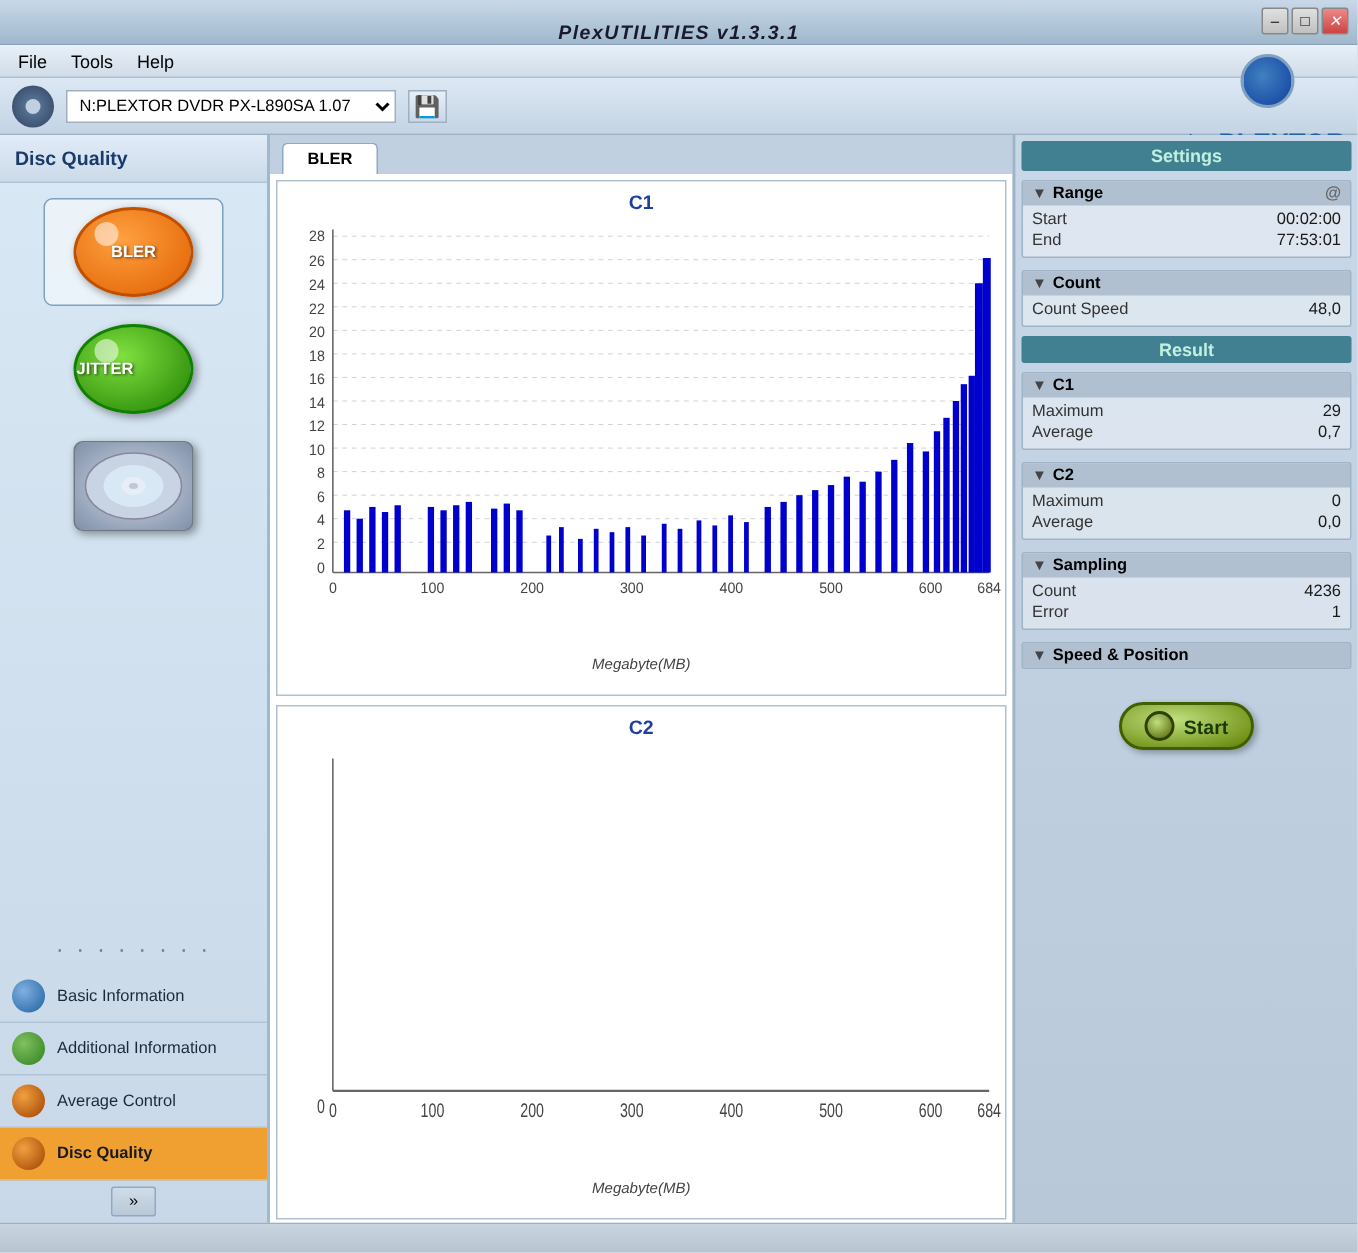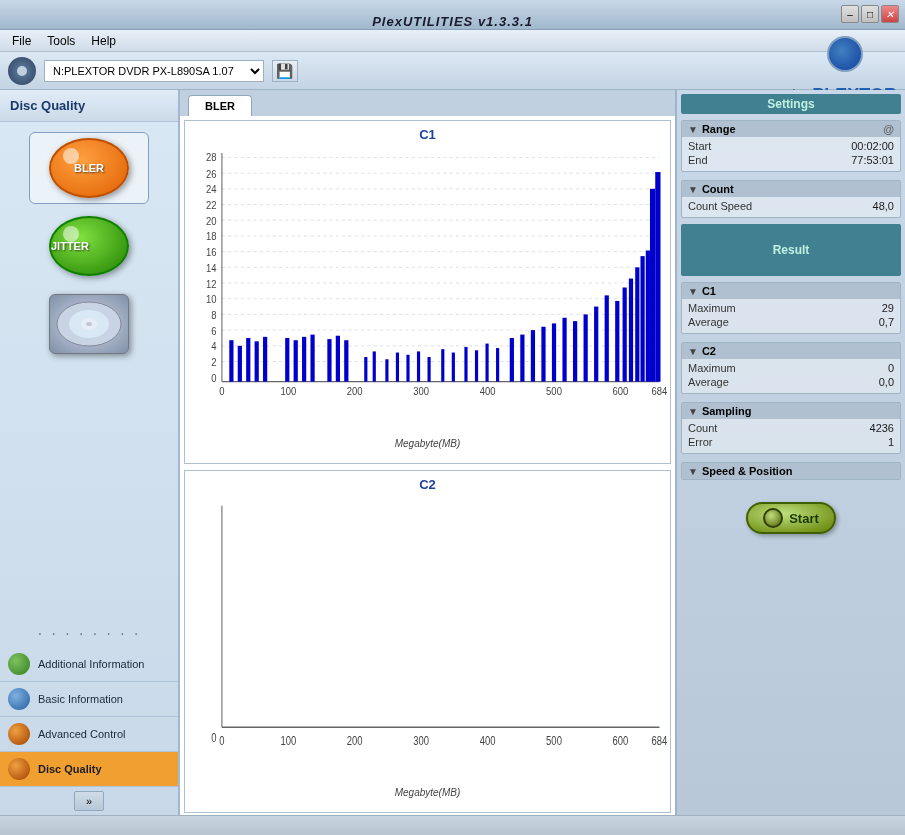--- a/index.html
+++ b/index.html
@@ -100,21 +100,21 @@
     .chart-title { text-align: center; font-size: 13px; font-weight: bold; color: #2040a0; padding: 6px 0 2px; }
     .chart-area { position: relative; width: 100%; height: calc(100% - 50px); }
     .chart-xlabel { text-align: center; font-size: 10px; color: #444; padding: 2px 0; font-style: italic; }
 
     
     .chart-svg { width: 100%; height: 100%; }
 
     
     #rightpanel { width: 230px; min-width: 230px; background: linear-gradient(to bottom, #c8d8e8, #b8c8d8); border-left: 2px solid #a0b4c8; display: flex; flex-direction: column; padding: 4px; gap: 4px; }
     .settings-header { background: #408090; color: #c0f0e0; text-align: center; font-weight: bold; padding: 3px 0; font-size: 12px; border-radius: 2px; }
-    .result-header { background: #408090; color: #c0f0e0; text-align: center; font-weight: bold; padding: 19px 0; font-size: 12px; border-radius: 2px; }
+    .result-header { background: #408090; color: #c0f0e0; text-align: center; font-weight: bold; padding: 2px 0; font-size: 12px; border-radius: 2px; }
     .section { background: rgba(255,255,255,0.4); border: 1px solid #a0b4c8; border-radius: 2px; margin: 2px 0; }
     .section-header { background: #b0c0d0; display: flex; align-items: center; padding: 2px 6px; font-weight: bold; font-size: 11px; cursor: pointer; gap: 4px; }
     .section-body { padding: 2px 6px 4px; }
     .prop-row { display: flex; justify-content: space-between; padding: 1px 0; }
     .prop-label { color: #333; }
     .prop-value { color: #1a1a1a; font-weight: 500; }
     .at-icon { margin-left: auto; font-size: 11px; color: #666; cursor: pointer; }
     .collapse-icon { font-size: 10px; color: #444; }
     .start-btn { margin: 8px auto; width: 90px; height: 32px; background: radial-gradient(ellipse at 40% 35%, #c0e080, #608000); border: 2px solid #406000; border-radius: 16px; display: flex; align-items: center; justify-content: center; gap: 6px; cursor: pointer; box-shadow: 2px 2px 4px rgba(0,0,0,0.3); }
     .start-btn-text { font-weight: bold; font-size: 13px; color: #1a3a00; }
@@ -178,30 +178,30 @@
             <ellipse cx="35" cy="25" rx="20" ry="14" fill="#d8e8f4"></ellipse>
             <ellipse cx="35" cy="25" rx="8" ry="6" fill="#e8eef8"></ellipse>
             <ellipse cx="35" cy="25" rx="3" ry="2" fill="#c0c8d4"></ellipse>
           </svg>
         </div>
       </div>
     </div>
     <div class="sidebar-dots">· · · · · · · ·</div>
     <div class="nav-items">
       <div class="nav-item">
+        <div class="nav-icon nav-icon-blue"></div>
+        <span class="nav-label">Basic Information</span>
+      </div>
+      <div class="nav-item">
         <div class="nav-icon nav-icon-green"></div>
         <span class="nav-label">Additional Information</span>
       </div>
       <div class="nav-item">
-        <div class="nav-icon nav-icon-blue"></div>
-        <span class="nav-label">Basic Information</span>
-      </div>
-      <div class="nav-item">
         <div class="nav-icon nav-icon-orange"></div>
-        <span class="nav-label">Advanced Control</span>
+        <span class="nav-label">Average Control</span>
       </div>
       <div class="nav-item active">
         <div class="nav-icon nav-icon-orange"></div>
         <span class="nav-label">Disc Quality</span>
       </div>
     </div>
     <div class="expand-btn">»</div>
   </div>
 
   <div id="content">

